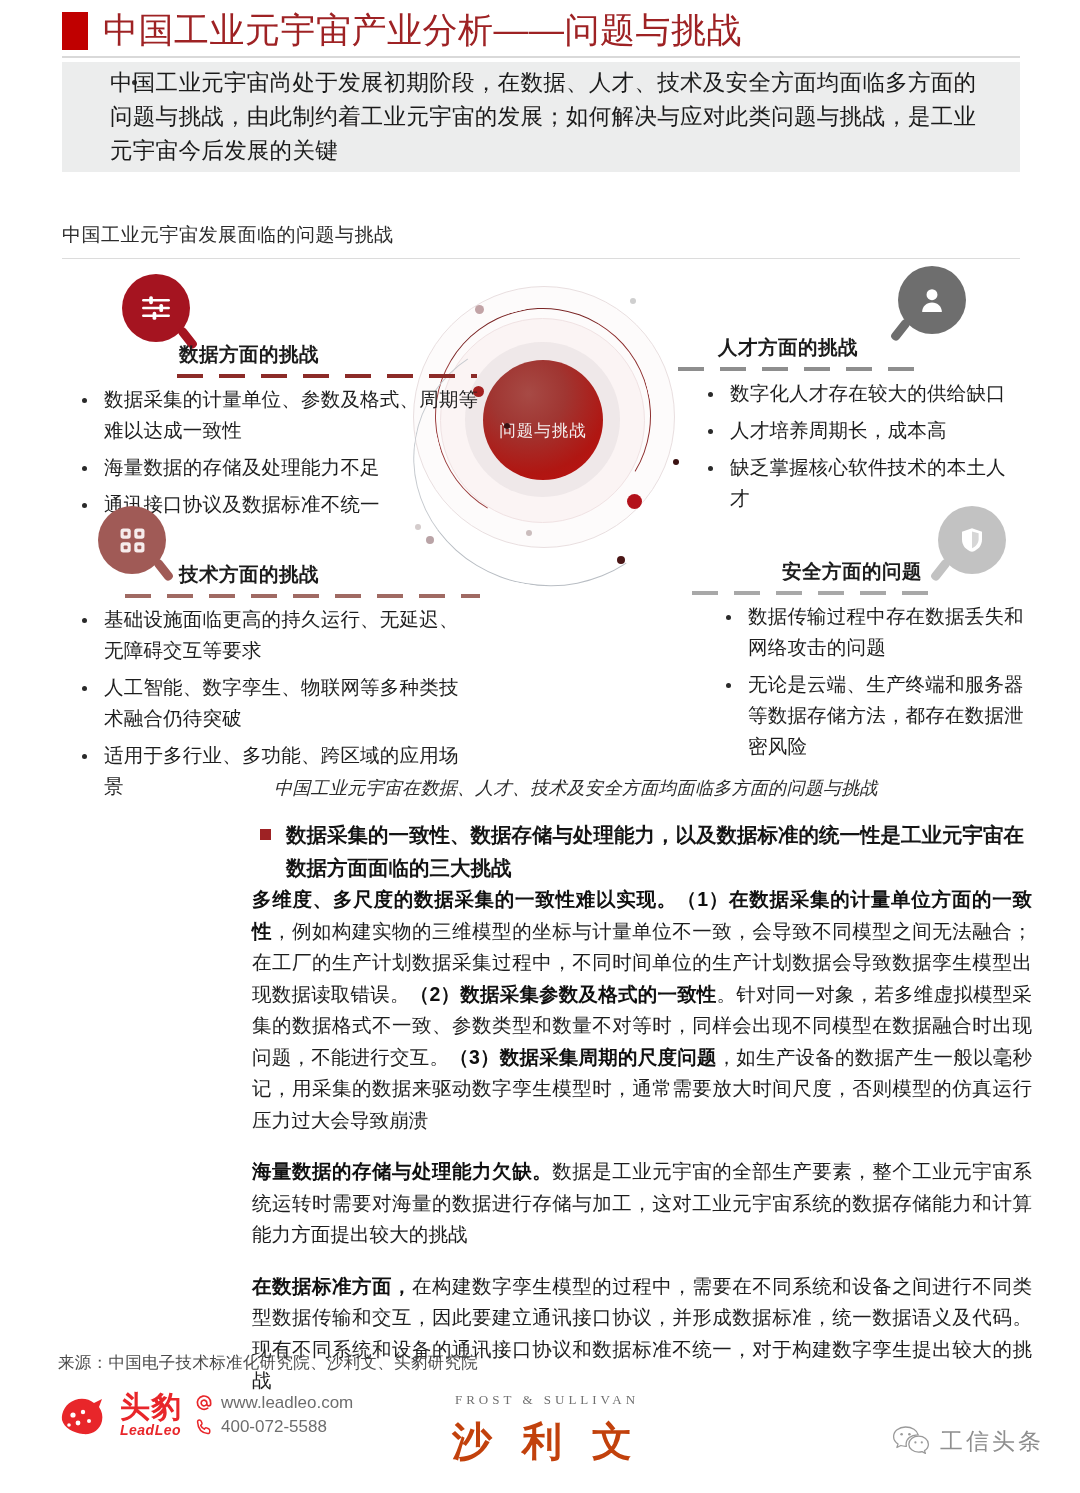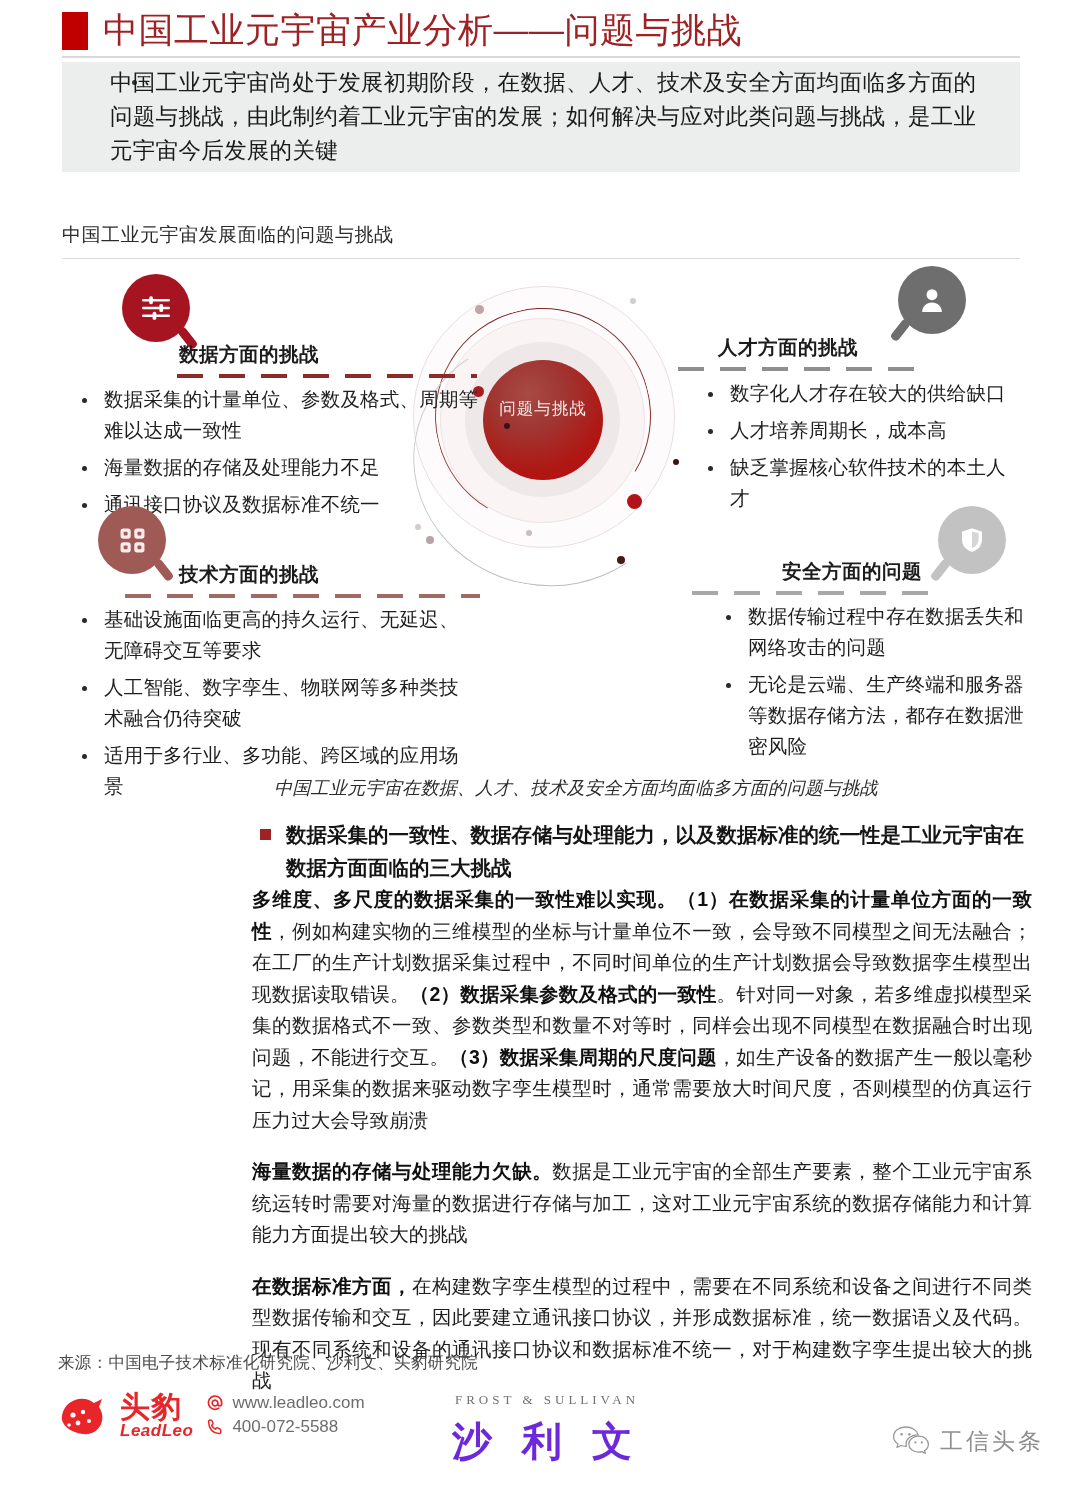--- a/index.html
+++ b/index.html
@@ -125,21 +125,21 @@
   }
   .core {
     position: absolute;
     left: 88px; top: 84px;
     width: 120px; height: 120px;
     border-radius: 50%;
     background: radial-gradient(circle at 38% 28%, #a74a45 0%, #a03632 32%, #b01612 70%, #c01010 100%);
   }
   .core-label {
     position: absolute;
-    left: 0; top: 38px;
+    left: 0; top: 60px;
     width: 120px;
     text-align: center;
     color: #f3eded;
     font-size: 16.5px;
     letter-spacing: 1px;
   }
   .orbit-arc {
     position: absolute;
     border-radius: 50%;
     box-sizing: border-box;
@@ -298,21 +298,21 @@
   }
   .leadleo-words { position: relative; }
   .ll-cn {
     font-size: 30px;
     font-weight: bold;
     color: #e8262a;
     line-height: 30px;
     letter-spacing: 1px;
   }
   .ll-en {
-    font-size: 17px;
+    font-size: 14px;
     font-style: italic;
     font-weight: bold;
     color: #e8262a;
     line-height: 17px;
     letter-spacing: .5px;
   }
   .contact {
     margin-left: 12px;
     display: flex;
     flex-direction: column;
@@ -341,21 +341,21 @@
     font-size: 13px;
     letter-spacing: 4px;
     color: #6f6f6f;
     margin-bottom: 12px;
   }
   .frost-cn {
     font-family: "Liberation Serif", "DejaVu Serif", serif;
     font-size: 40px;
     font-weight: bold;
     letter-spacing: 10px;
-    color: #6d28d9;
+    color: #c2410c;
     line-height: 44px;
   }
   .wechat-badge {
     position: absolute;
     right: 36px; top: 1424px;
     display: flex;
     align-items: center;
   }
   .wechat-badge .wx-text {
     font-size: 23px;

